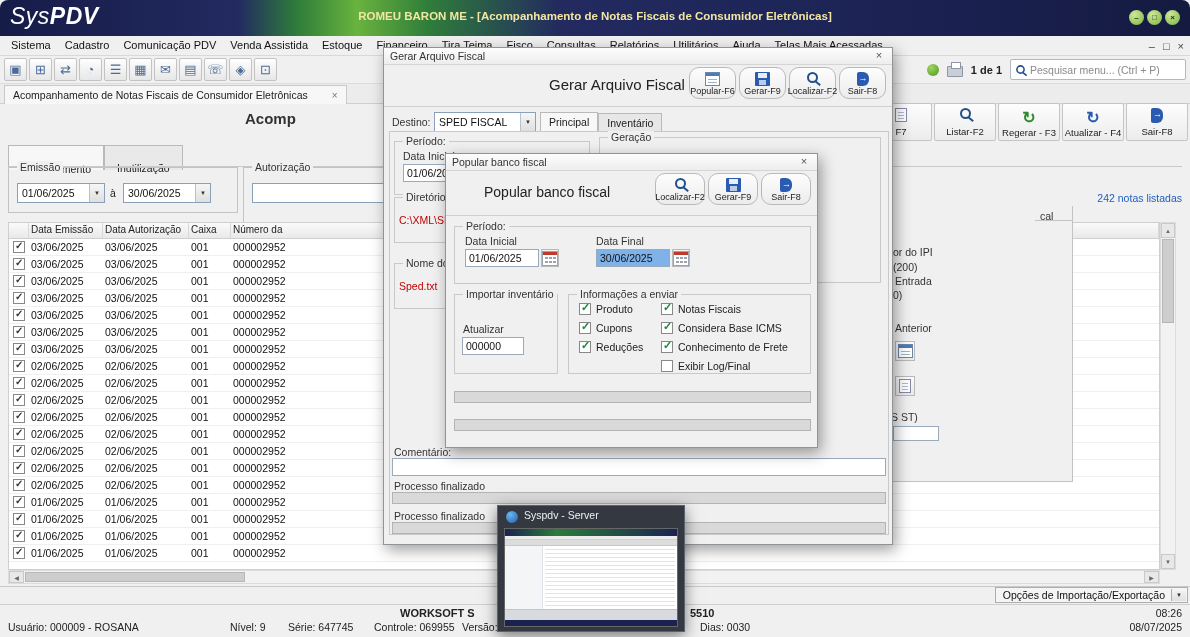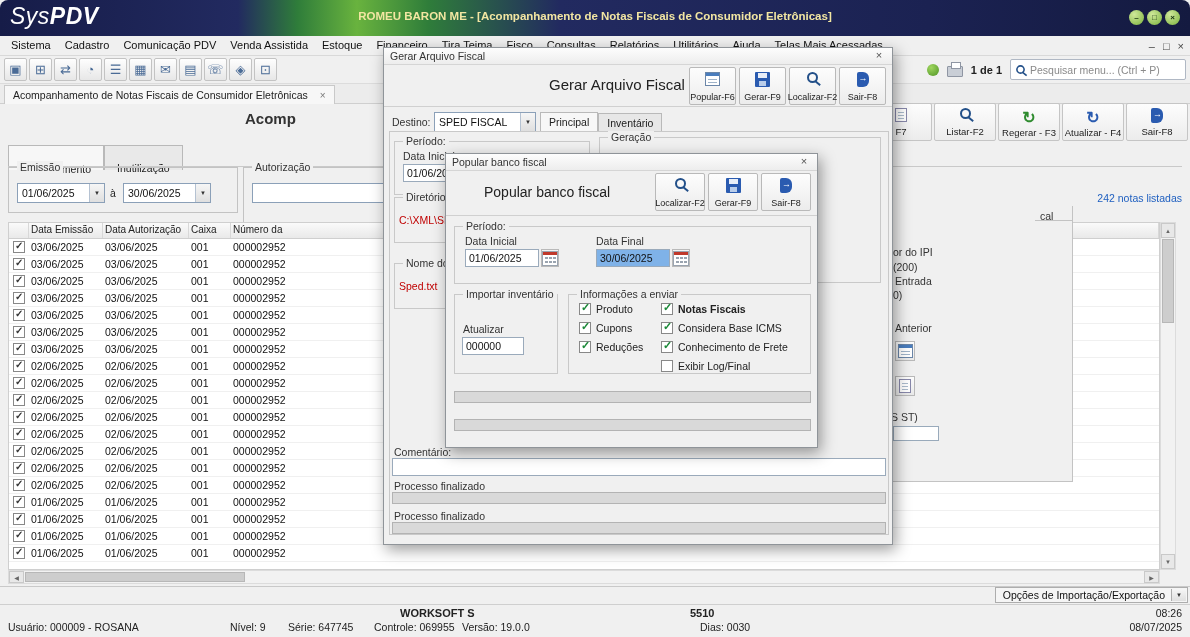--- a/index.html
+++ b/index.html
@@ -55,21 +55,21 @@
   .ic-printer::before{content:"";position:absolute;top:-5px;left:3px;width:8px;height:5px;background:#fff;border:1px solid #8f96a3}
   .ic-green-dot{width:12px;height:12px;border-radius:50%;background:radial-gradient(circle at 35% 30%,#9fd65e,#4f9426)}
   .ic-calendar{width:16px;height:15px;background:#fff;border:1px solid #9aa4b0}
   .ic-calendar::before{content:"";position:absolute;top:0;left:0;right:0;height:3px;background:#c0392b}
   .ic-calendar::after{content:"";position:absolute;top:5px;left:2px;width:3px;height:2px;background:#9aa4b0;
     box-shadow:4px 0 0 #9aa4b0,8px 0 0 #9aa4b0,0 4px 0 #9aa4b0,4px 4px 0 #9aa4b0,8px 4px 0 #9aa4b0}
 
   
   .tabstrip{position:absolute;left:0;top:84px;width:1190px;height:20px;background:#ececec;border-bottom:1px solid #cfcfcf}
   .dtab{position:absolute;left:4px;top:1px;height:19px;background:#f7f7f7;border:1px solid #c9c9c9;border-bottom:0;
-    font-size:10.5px;color:#222;display:flex;align-items:center;gap:12px;padding:0 8px}
+    font-size:10.5px;color:#222;display:flex;align-items:center;gap:24px;padding:0 8px}
   .dtab .x{color:#777;font-size:10px}
 
   
   .pagetitle{position:absolute;left:245px;top:110px;font-size:15px;font-weight:bold;color:#333}
   .actions{position:absolute;right:2px;top:103px;display:flex;gap:2px}
   .abtn{width:62px;height:38px;border:1px solid #c5c5c5;border-radius:2px;background:linear-gradient(#fdfdfd,#ececec);
     display:flex;flex-direction:column;align-items:center;justify-content:space-between;padding:4px 1px 3px;font-size:9.5px;color:#222;white-space:nowrap}
 
   
   .subtabs{position:absolute;left:8px;top:145px;display:flex;align-items:flex-end}
@@ -130,21 +130,21 @@
   .st.r{right:8px;text-align:right}
 
   
   .dlg{position:absolute;background:#f0f0f0;border:1px solid #8f9499;box-shadow:3px 5px 14px rgba(0,0,0,.38)}
   .dlg-tb{position:absolute;left:0;top:0;right:0;height:17px;background:linear-gradient(#fdfdfd,#ededed);border-bottom:1px solid #d5d5d5}
   .dlg-tt{position:absolute;left:6px;top:2px;font-size:10.5px;color:#333}
   .dlg-x{position:absolute;right:6px;top:1px;font-size:11px;color:#555;width:14px;text-align:center}
   .dlg-head{position:absolute;left:0;right:0;top:17px;height:42px;border-bottom:1px solid #d0d0d0}
   .dlg-big{position:absolute;font-size:15px;color:#222;white-space:nowrap}
   .dbtns{position:absolute;display:flex;gap:3px}
-  .dbtn{width:47px;height:38px;border:1px solid #b9b9b9;border-radius:2px;background:linear-gradient(#fdfdfd,#ececec);
+  .dbtn{width:47px;height:32px;border:1px solid #b9b9b9;border-radius:10px;background:linear-gradient(#fdfdfd,#ececec);
     display:flex;flex-direction:column;align-items:center;justify-content:space-between;padding:4px 3px 2px;font-size:9px;color:#222;white-space:nowrap}
   .dbtn50{width:50px}
   .field{position:absolute;background:#fff;border:1px solid #9aaabb;height:18px;font-size:10.5px;color:#111;padding:2px 3px;white-space:nowrap}
   .field.sel{background:#7fb2e8}
   .calbtn{position:absolute;width:18px;height:18px;border:1px solid #b9b9b9;background:#f4f4f4;display:flex;align-items:center;justify-content:center}
   .dlabel{position:absolute;font-size:10.5px;color:#333;white-space:nowrap}
   .red{color:#c00000}
   .pbar{position:absolute;height:12px;background:#d9d9d9;border:1px solid #b3b3b3}
   .pagebox{position:absolute;border:1px solid #c9c9c9}
   .dtabs{position:absolute;display:flex;align-items:flex-end}
@@ -692,21 +692,21 @@
             <span>Cupons</span>
           </div>
 
           <div class="cbrow chk-l" style="left: 10px; top: 46px;">
             <span class="cb on"></span>
             <span>Reduções</span>
           </div>
         </div>
       <div class="chk-col-r">
 
-          <div class="cbrow chk-r" style="left: 92px; top: 8px; font-weight: bold;">
+          <div class="cbrow chk-r" style="left: 92px; top: 8px;">
             <span class="cb on"></span>
             <span>Notas Fiscais</span>
           </div>
 
           <div class="cbrow chk-r" style="left: 92px; top: 27px;">
             <span class="cb on"></span>
             <span>Considera Base ICMS</span>
           </div>
 
           <div class="cbrow chk-r" style="left: 92px; top: 46px;">
@@ -718,14 +718,29 @@
             <span class="cb"></span>
             <span>Exibir Log/Final</span>
           </div>
         </div>
     </div>
 
     <div class="pbar" style="left:8px;top:237px;width:357px"></div>
     <div class="pbar" style="left:8px;top:265px;width:357px"></div>
   </div>
 
+  <div class="thumb">
+    <span class="thumb-dot"></span>
+    <span class="thumb-tt">Syspdv - Server</span>
+    <div class="mini">
+      <div class="m-nav"></div>
+        <div class="m-menu"></div>
+        <div class="m-tool"></div>
+      <div class="m-body">
+          <div class="m-side"></div>
+          <div class="m-rows"></div>
+        </div>
+      <div class="m-foot"></div>
+        <div class="m-bar"></div>
+    </div>
+  </div>
 
 </div>
 
 </body></html>

